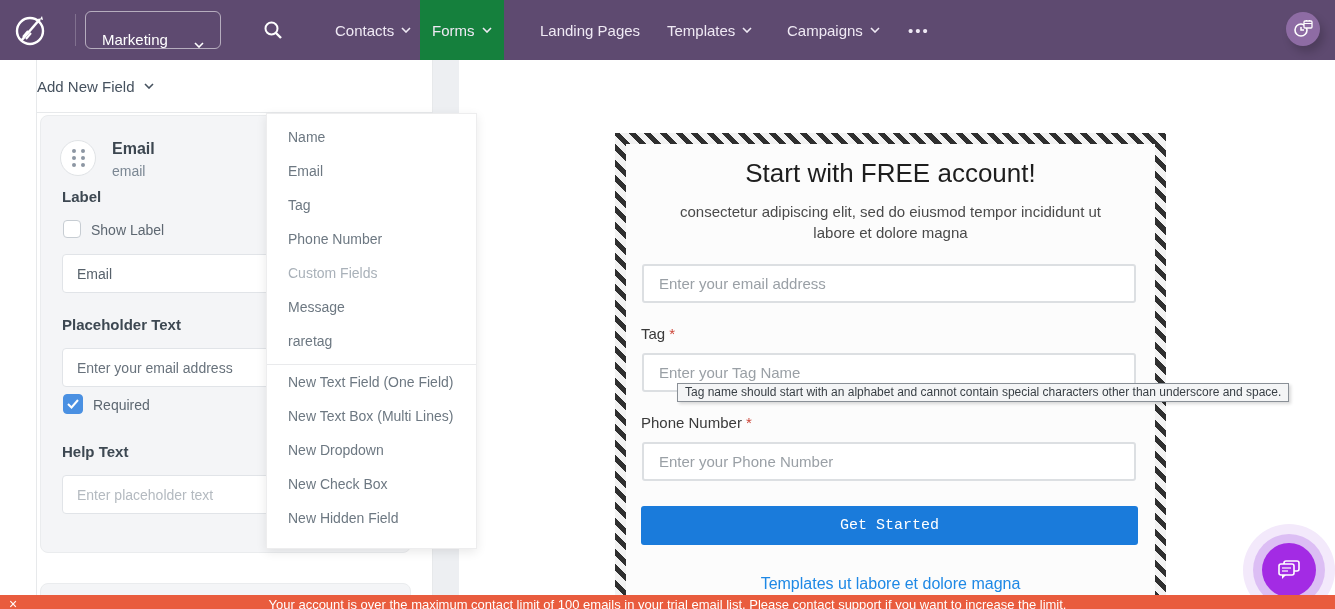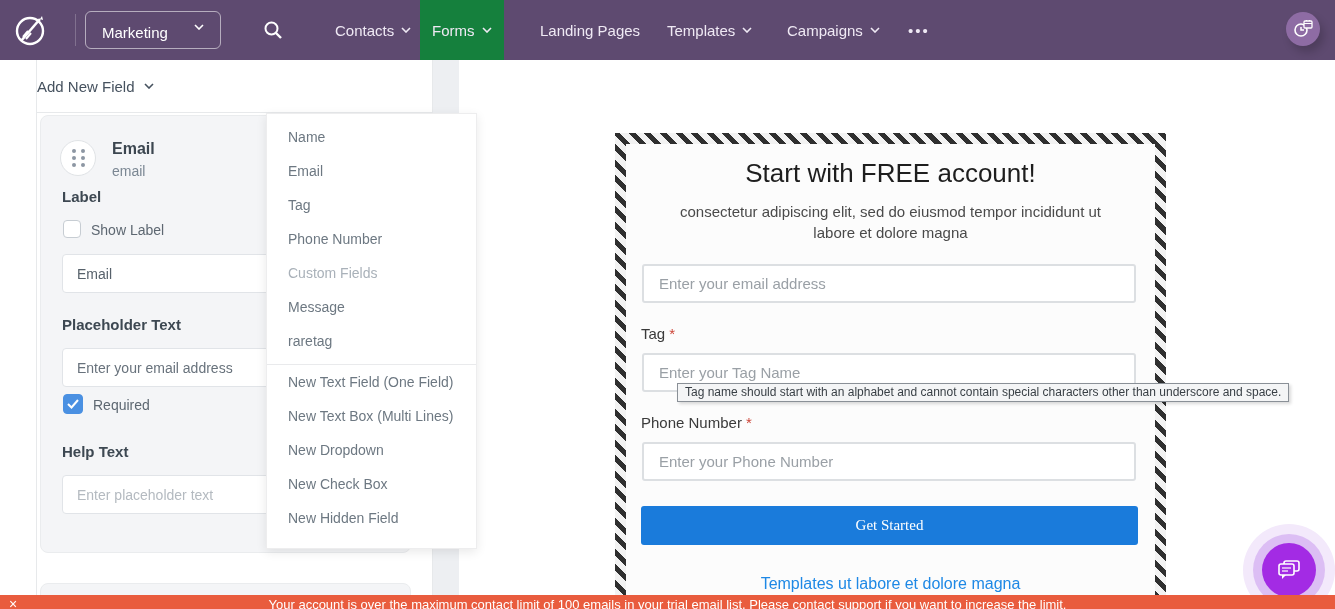--- a/index.html
+++ b/index.html
@@ -6,21 +6,21 @@
   html,body { width:1335px; height:609px; overflow:hidden; background:#fff;
               font-family:"Liberation Sans", sans-serif; }
   .page { position:relative; width:1335px; height:609px; overflow:hidden; background:#fff; }
 
   
   .navbar { position:absolute; left:0; top:0; width:1335px; height:60px; background:#5e4a70; z-index:20; }
   .logo { position:absolute; left:12px; top:12px; width:36px; height:36px; }
   .nav-sep { position:absolute; left:75px; top:14px; width:1px; height:32px; background:rgba(255,255,255,.22); }
   .btn-marketing { position:absolute; left:85px; top:11px; width:136px; height:38px;
     border:1px solid rgba(255,255,255,.55); border-radius:6px; color:#fff; font-size:15px;
-    display:flex; align-items:flex-start; justify-content:space-between; padding:12px 16px; cursor:pointer; }
+    display:flex; align-items:flex-end; justify-content:space-between; padding:0 16px; cursor:pointer; }
   .search-ic { position:absolute; left:263px; top:20px; width:20px; height:20px; }
   .nav-item { position:absolute; top:0; height:60px; display:flex; align-items:center; gap:7px;
     color:#efe9f4; font-size:15px; padding:0 12px; cursor:pointer; }
   .nav-item.active { background:#15803d; }
   .chev { width:10px; height:6px; display:block; }
   .avatar { position:absolute; left:1286px; top:12px; width:34px; height:34px; border-radius:50%;
     background:#8e6ca4; display:flex; align-items:center; justify-content:center;
     box-shadow:4px 6px 8px rgba(0,0,0,.18); cursor:pointer; }
 
   
@@ -59,21 +59,21 @@
   .frame-inner { width:100%; height:100%; background:#fcfcfc; position:relative; }
   .fp-title { position:absolute; left:0; top:14px; width:100%; text-align:center; font-size:26px; color:#1e1e1e; }
   .fp-sub { position:absolute; left:35px; top:57px; width:459px; text-align:center; font-size:15px;
     line-height:21px; color:#4a4a4a; }
   .fp-input { position:absolute; left:16px; width:494px; height:39px; background:#fff; border:2px solid #dcdfe2;
     border-radius:3px; padding:0 15px; font-size:15px; color:#555; font-family:"Liberation Sans",sans-serif; outline:none; }
   .fp-input::placeholder { color:#9aa0a6; }
   .fp-label { position:absolute; left:15px; font-size:15px; color:#3a3a3a; }
   .req { color:#cc4437; }
   .fp-btn { position:absolute; left:15px; top:362px; width:497px; height:39px; background:#1a7bdb; border:none;
-    border-radius:3px; color:#fff; font-size:15px; cursor:pointer; font-family:Liberation Serif, serif; }
+    border-radius:3px; color:#fff; font-size:15px; cursor:pointer; font-family:Liberation Mono, monospace; }
   .fp-link { position:absolute; left:0; top:431px; width:100%; text-align:center; font-size:16px;
     color:#1e88e5; cursor:pointer; }
 
   
   .tooltip { position:absolute; left:677px; top:383px; height:19px; z-index:60; background:#f4f5f6;
     border:1px solid #8a9097; color:#383f45; font-size:12px; line-height:17px; padding:0 7px;
     white-space:nowrap; box-shadow:2px 2px 3px rgba(0,0,0,.15); }
 
   
   .menu { position:absolute; left:266px; top:113px; width:211px; background:#fff; border:1px solid #ededee;

